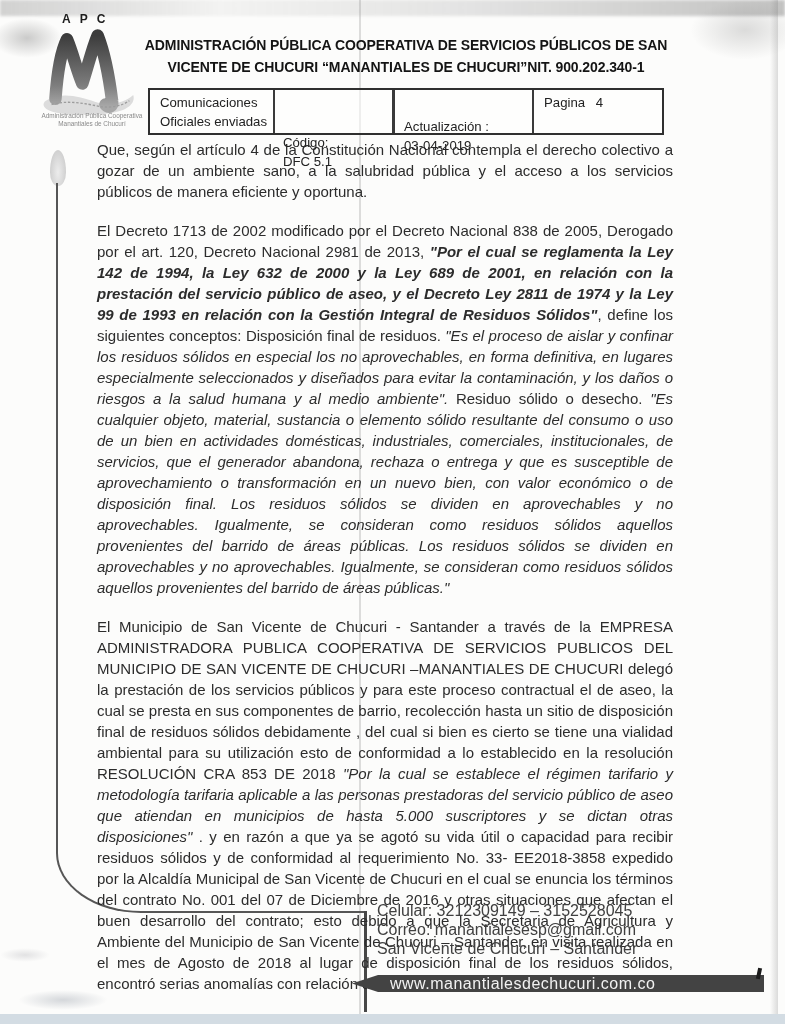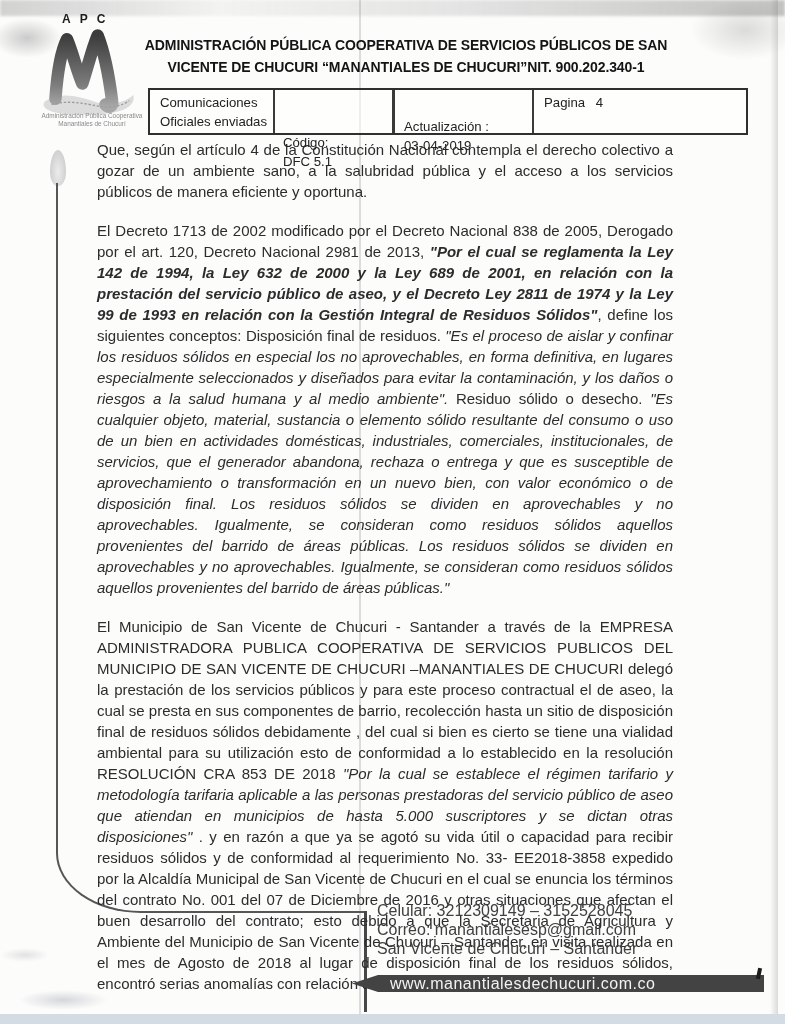--- a/index.html
+++ b/index.html
@@ -36,21 +36,21 @@
     margin-left:26px; }
   .logo-m { display:block; margin-left:2px; margin-top:-4px; }
   .logo-caption { font-size:6.4px; line-height:7.5px; color:#8a8a8a; text-align:center;
     width:112px; margin-top:-6px; }
 
   
   .header-title { position:absolute; left:140px; top:35px; width:532px; text-align:center;
     font-weight:bold; font-size:14px; line-height:21.5px; color:#141414; letter-spacing:-0.1px; }
 
   
-  .meta-table { position:absolute; left:148px; top:88px; width:600px; height:47px;
+  .meta-table { position:absolute; left:148px; top:88px; width:516px; height:47px;
     border:2px solid #2f2f2f; box-sizing:border-box; background:rgba(255,255,255,.5); }
   .mt-div { position:absolute; top:0; bottom:0; background:#3a3a3a; }
   .mt-div1 { left:123px; width:2px; }
   .mt-div2 { left:242px; width:2.5px; }
   .mt-div3 { left:382px; width:2px; }
   .mt-cell { position:absolute; top:3px; font-size:13.2px; line-height:19px; color:#222;
     white-space:nowrap; }
   .mt-c1 { left:10px; }
   .mt-c2 { left:133px;margin-top:40px; }
   .mt-c3 { left:254px;margin-top:24px; }

